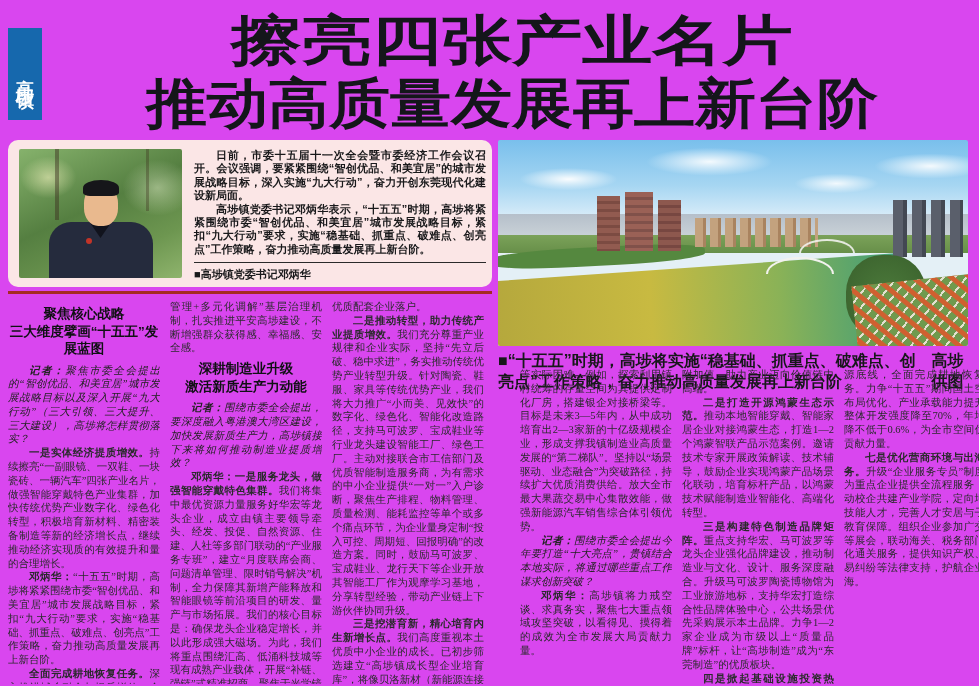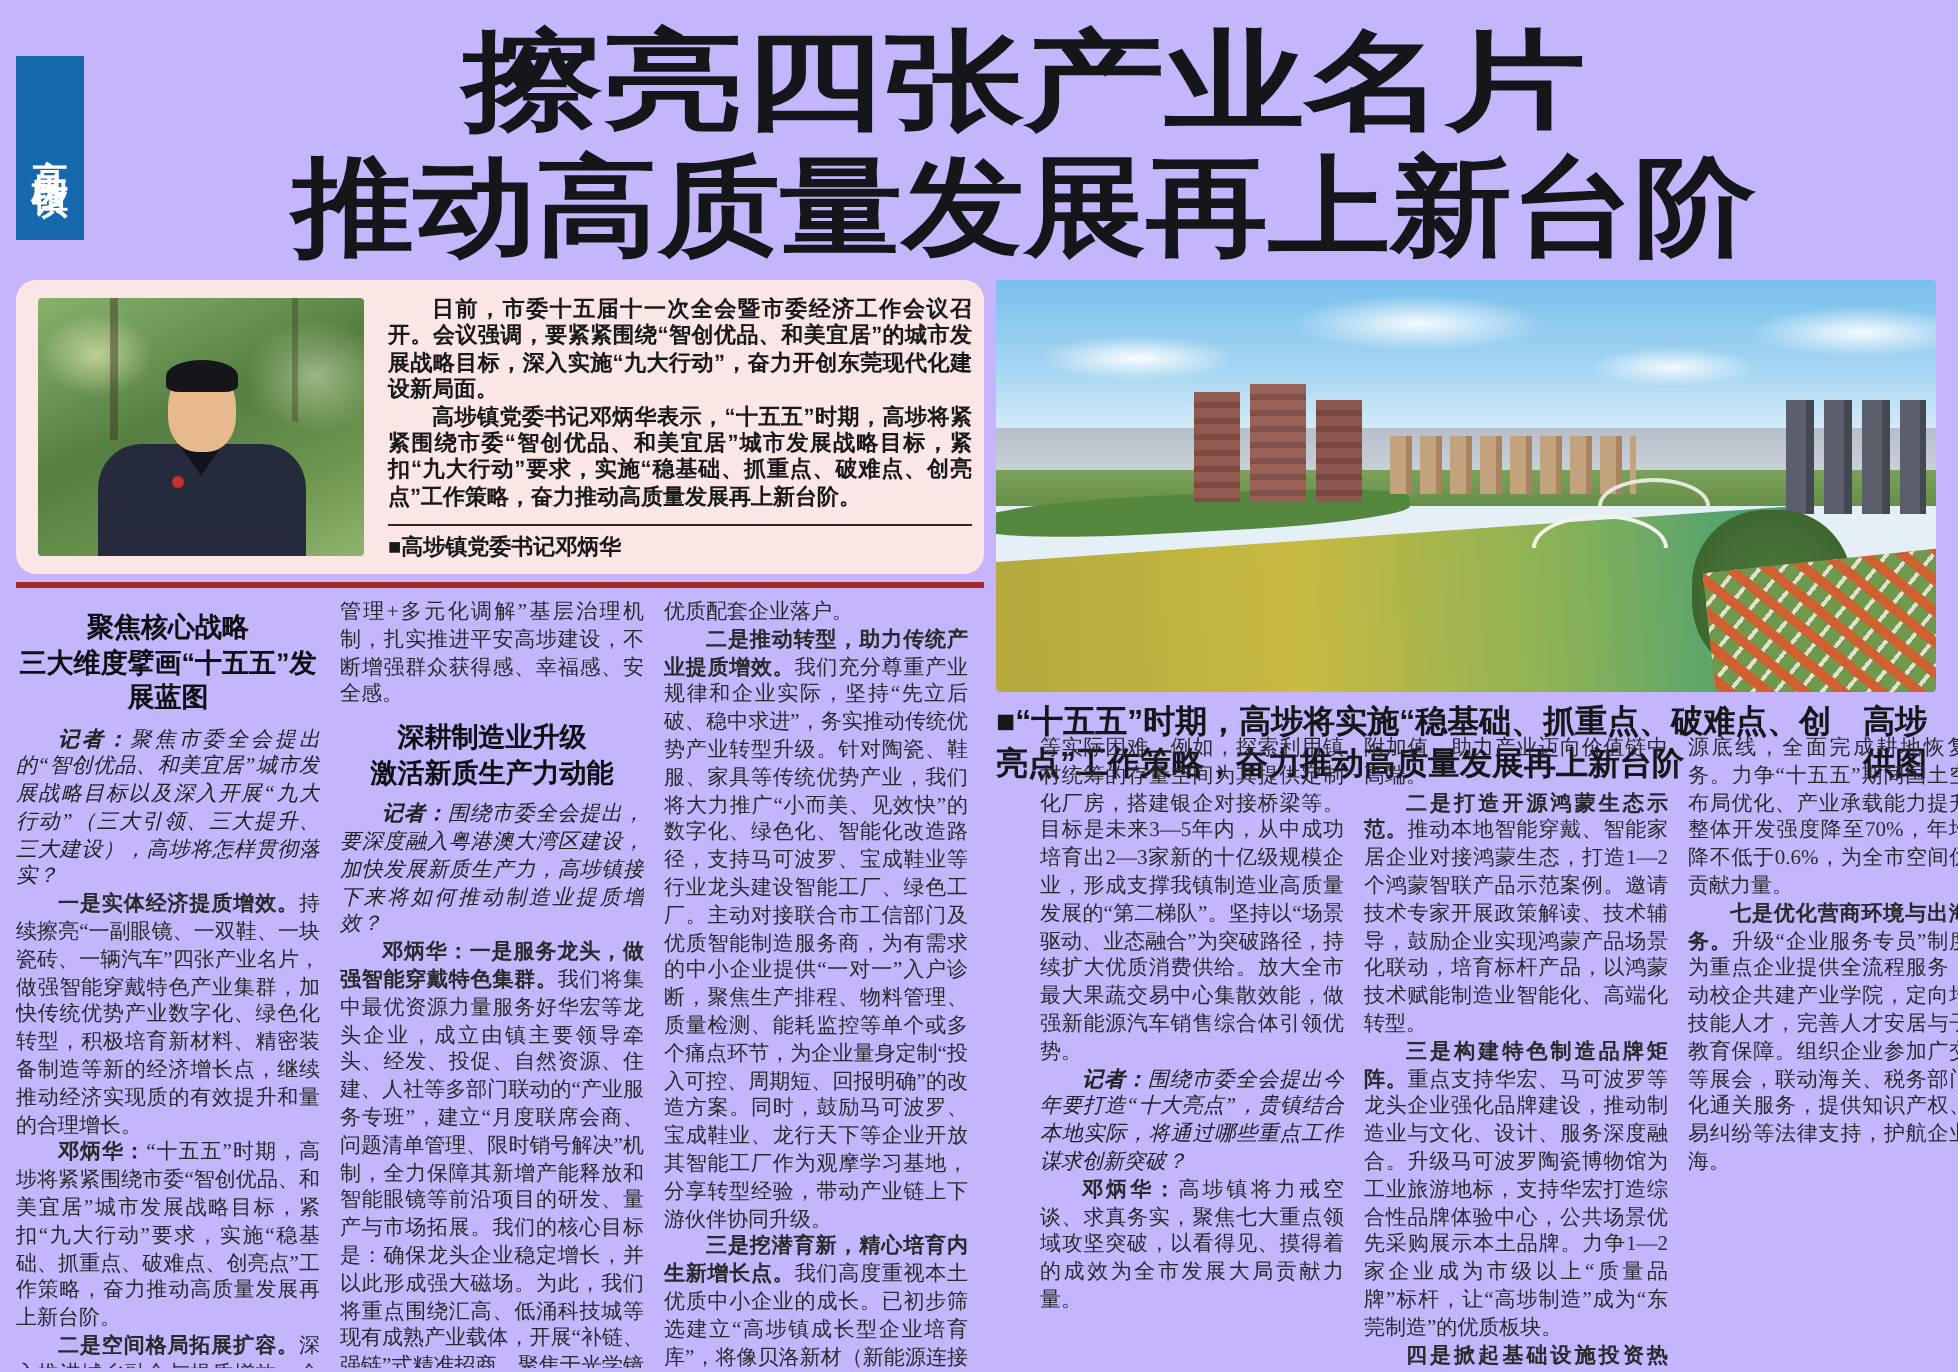--- a/index.html
+++ b/index.html
@@ -1,16 +1,16 @@
 <!DOCTYPE html>
 <html><head>
 <meta charset="utf-8">
 <style>
   html,body{margin:0;padding:0;background:#e8e8e8;}
-  .page{position:relative;width:979px;height:686px;background:#c4b5fd;margin:0 auto;overflow:hidden;
+  .page{position:relative;width:979px;height:686px;background:#d946ef;margin:0 auto;overflow:hidden;
         font-family:"Liberation Serif",serif;color:#1d1d1d;}
   
   .town-tag{position:absolute;left:8px;top:28px;width:34px;height:92px;background:#1668ad;color:#fff;
             writing-mode:vertical-rl;display:flex;align-items:center;justify-content:center;
             font-family:"Liberation Sans",sans-serif;font-weight:700;font-size:18px;letter-spacing:6px;}
   .headline{position:absolute;left:52px;top:10px;width:920px;text-align:center;color:#14161a;
             font-family:"Liberation Serif",serif;font-weight:900;}
   .hl1{font-size:54px;line-height:62px;transform:scaleX(1.30);transform-origin:center;}
   .hl2{font-size:54px;line-height:64px;transform:scaleX(1.13);transform-origin:center;}
   
@@ -149,21 +149,21 @@
   <div class="red-rule"></div>
 
   <div class="col c1">
       <div class="col-heading">
         <div>聚焦核心战略</div>
         <div>三大维度擘画“十五五”发展蓝图</div>
       </div>
       <p class="q"><b>记者：</b>聚焦市委全会提出的“智创优品、和美宜居”城市发展战略目标以及深入开展“九大行动”（三大引领、三大提升、三大建设），高埗将怎样贯彻落实？</p>
       <p class=""><b>一是实体经济提质增效。</b>持续擦亮“一副眼镜、一双鞋、一块瓷砖、一辆汽车”四张产业名片，做强智能穿戴特色产业集群，加快传统优势产业数字化、绿色化转型，积极培育新材料、精密装备制造等新的经济增长点，继续推动经济实现质的有效提升和量的合理增长。</p>
       <p class=""><b>邓炳华：</b>“十五五”时期，高埗将紧紧围绕市委“智创优品、和美宜居”城市发展战略目标，紧扣“九大行动”要求，实施“稳基础、抓重点、破难点、创亮点”工作策略，奋力推动高质量发展再上新台阶。</p>
-      <p class=""><b>二是空间格局拓展扩容。</b>深入推进城乡融合与提质增效，全力实施“百千万工程”，持续优化“一心两轴三组团”空间布局，巩固提升典型镇村建设成果，全要素推进全域土地综合整治，高标准建设高龙现代化产业园，为高质量发展拓空间、强载体。</p>
+      <p class=""><b>全面完成耕地恢复任务。</b>深入推进城乡融合与提质增效，全力实施“百千万工程”，持续优化“一心两轴三组团”空间布局，巩固提升典型镇村建设成果，全要素推进全域土地综合整治，高标准建设高龙现代化产业园，为高质量发展拓空间、强载体。</p>
     </div>
   <div class="col c2">
       <p class=" cont">管理+多元化调解”基层治理机制，扎实推进平安高埗建设，不断增强群众获得感、幸福感、安全感。</p>
       <div class="col-heading">
         <div>深耕制造业升级</div>
         <div>激活新质生产力动能</div>
       </div>
       <p class="q"><b>记者：</b>围绕市委全会提出，要深度融入粤港澳大湾区建设，加快发展新质生产力，高埗镇接下来将如何推动制造业提质增效？</p>
       <p class=""><b>邓炳华：</b><b>一是服务龙头，做强智能穿戴特色集群。</b>我们将集中最优资源力量服务好华宏等龙头企业，成立由镇主要领导牵头、经发、投促、自然资源、住建、人社等多部门联动的“产业服务专班”，建立“月度联席会商、问题清单管理、限时销号解决”机制，全力保障其新增产能释放和智能眼镜等前沿项目的研发、量产与市场拓展。我们的核心目标是：确保龙头企业稳定增长，并以此形成强大磁场。为此，我们将重点围绕汇高、低涌科技城等现有成熟产业载体，开展“补链、强链”式精准招商，聚焦于光学镜片、精密塑胶、金属结构件、柔性电路板、新型电池以及高端包装设计等智能穿戴产业链上的关键环节，着力引进一批“专精特新”配套企业，构建协同高效的XR智能终端产业集群，推动产业格局从“单点支撑”向“链式生态”跃升。我们计划举办至少2场面向智能穿戴领域的专题招商对接会，力争引进3—5家</p>
     </div>

